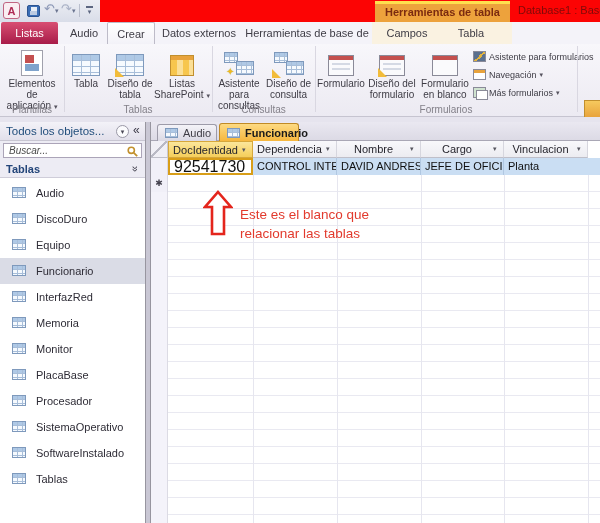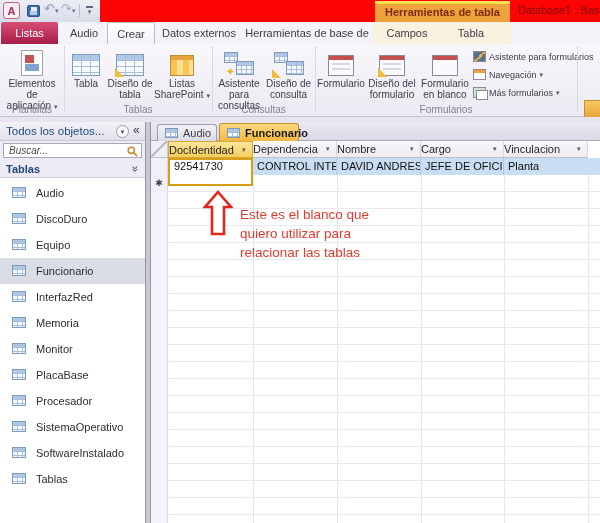--- a/index.html
+++ b/index.html
@@ -119,27 +119,27 @@
   .dtab-audio { left:157px; width:60px; background:linear-gradient(#F4F3F8,#DBD9E4); }
   .dtab-active { left:219px; top:123px; height:18px; width:80px; background:linear-gradient(#FDDA82,#F6B73E);
                  border-color:#C08A25; font-weight:bold; color:#1A1A1A; }
 
   
   .corner { left:151px; top:141px; width:17px; height:17px; background:#F0EFF5; border-right:1px solid #C9C9D2;
             border-bottom:1px solid #BFBFC9; background-image:linear-gradient(to bottom right,
             rgba(0,0,0,0) 46%, #B9B9C4 46% 54%, rgba(0,0,0,0) 54%); }
   .hcell { top:141px; height:17px; background:linear-gradient(#F8F8FB,#ECECF1); border-right:1px solid #D6D6DE;
            border-bottom:1px solid #BFBFC9; font-size:11px; color:#26252D; display:flex; align-items:center; }
-  .hcell .nm { flex:1; text-align:left; white-space:nowrap; overflow:hidden; }
+  .hcell .nm { flex:1; text-align:center; white-space:nowrap; overflow:hidden; }
   .hcell .fdd { width:10px; font-size:7px; color:#55555E; flex:none; }
   .hsel { background:linear-gradient(#FBE69B,#F5CE5A); border:1px solid #D6A73B; }
   .rowsel { left:151px; width:17px; height:17px; background:#F1F0F8; border-right:1px solid #D9D8E2; }
   .sel-strip { left:151px; top:192px; width:17px; bottom:0; background:#F4F3FA; border-right:1px solid #DCDBE4; }
-  .cell-active { left:168px; top:158px; width:85px; height:28px; background:#FFFFFF; border:2px solid #D89E18;
-                 font-size:11px; color:#111; line-height:13px; padding-left:4px; }
+  .cell-active { left:168px; top:158px; width:85px; height:17px; background:#FFFFFF; border:2px solid #D89E18;
+                 font-size:16px; color:#111; line-height:13px; padding-left:4px; }
   .bluerow { left:253px; top:158px; width:413px; height:17px; background:#CADEF3; }
   .bluerow span { position:absolute; top:0; height:17px; line-height:17px; font-size:11px; color:#101010;
                   padding-left:4px; white-space:nowrap; overflow:hidden; border-right:1px solid rgba(100,130,170,.25); }
   .newstar { left:151px; top:175px; width:17px; height:17px; background:#F1F0F8; border-right:1px solid #D9D8E2;
              text-align:center; font-size:9px; line-height:17px; color:#44424E; }
   .grid-h { left:151px; top:175px; right:0; bottom:0; background:
             repeating-linear-gradient(to bottom, rgba(0,0,0,0) 0 16px, #E9E9F1 16px 17px); }
   .grid-v { top:175px; bottom:0; width:1px; background:#E6E6EF; }
 
   
@@ -403,15 +403,14 @@
   <span style="left:251px;width:84px;border-right:none">Planta</span>
 </div>
 
 <div class="abs newstar">✱</div>
 
 <svg class="abs ann-arrow" width="30" height="46" viewBox="0 0 30 46">
   <polygon points="15,2 28,17 21,17 21,44 9,44 9,17 2,17" fill="#ffffff" stroke="#E4251C" stroke-width="2.6" stroke-linejoin="miter"></polygon>
 </svg>
 <div class="abs ann-text">
   <div>Este es el blanco que</div>
-  <div>quiero utilizar para</div>
   <div>relacionar las tablas</div>
 </div>
 
 </body></html>

